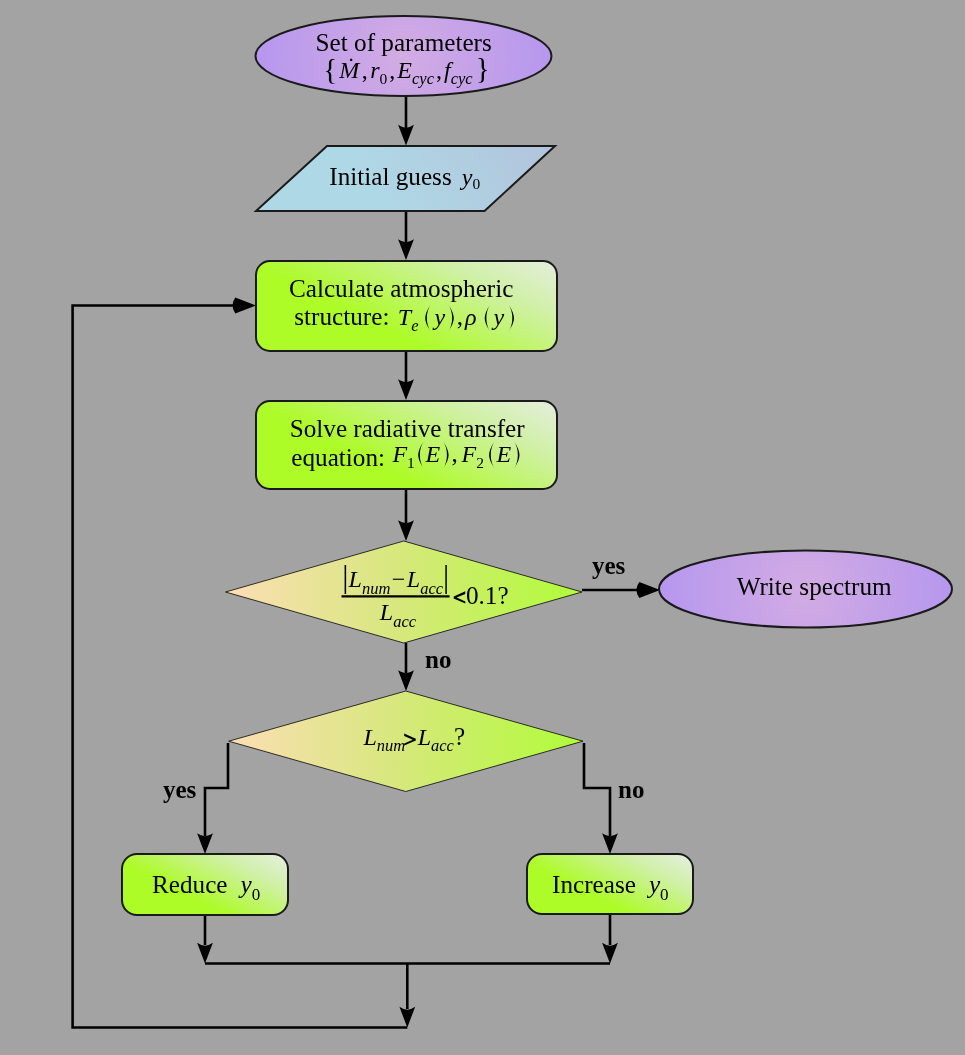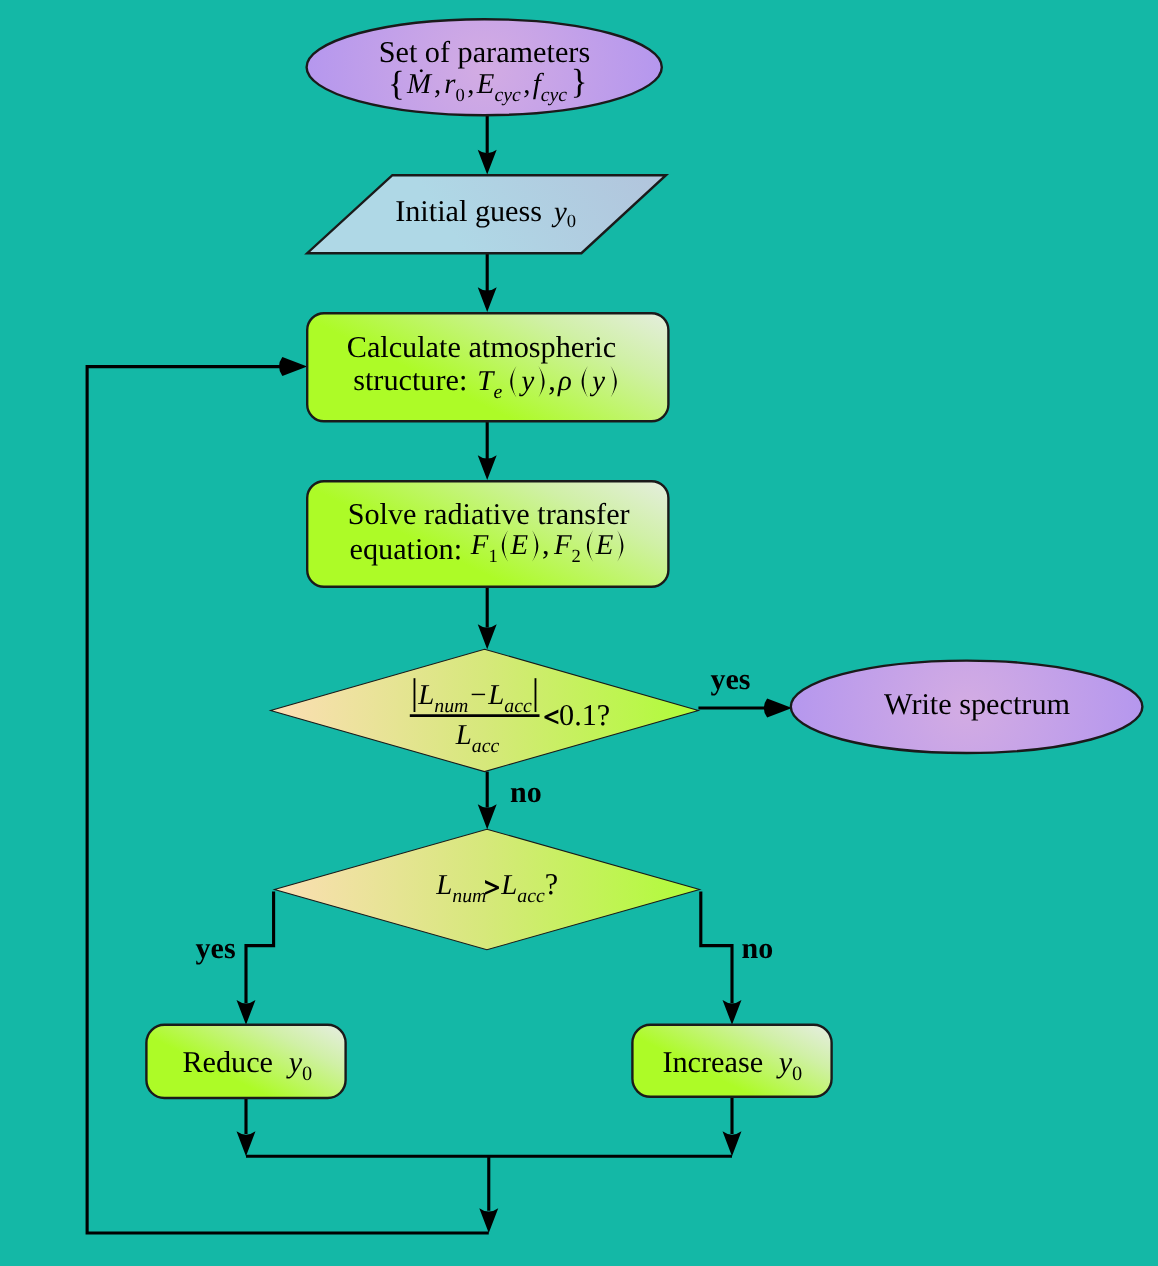--- a/index.html
+++ b/index.html
@@ -1,17 +1,17 @@
 <!DOCTYPE html>
 <html><head>
 <meta charset="utf-8">
 <style>
   html,body{margin:0;padding:0;background:#ffffff;}
   body{width:965px;height:1055px;overflow:hidden;font-family:"Liberation Serif",serif;}
-  #stage{position:relative;width:965px;height:1055px;background:#14b8a6;}
+  #stage{position:relative;width:965px;height:1055px;background:#a3a3a3;}
   svg{display:block;will-change:transform;}
   .shape{stroke:#1a1a1a;stroke-width:2;}
   .thin{stroke-width:2;}
   .vthin{stroke-width:0.9;}
   .txt{font-family:"Liberation Serif",serif;font-size:25.2px;fill:#000;text-anchor:middle;}
   .st{text-anchor:start;}
   .mi{font-style:italic;}
   .sub{font-size:17px;}
   .math{font-size:24px;font-style:italic;}
   .msub{font-size:16.5px;font-style:italic;}

